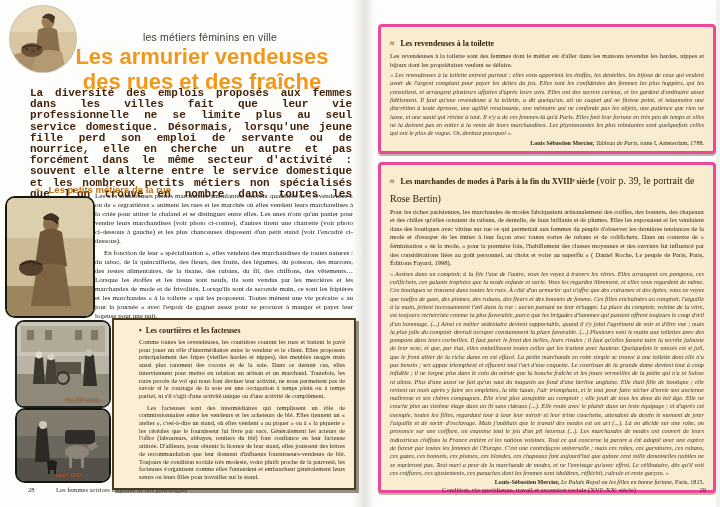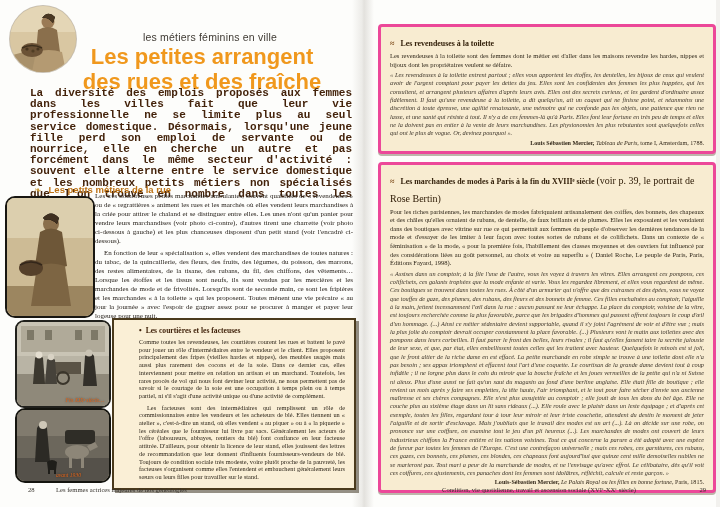--- a/index.html
+++ b/index.html
@@ -85,21 +85,21 @@
         <path d="M12 42 q10 -5 20 0" stroke="#3c2f1d" stroke-width="1.4" fill="none"></path>
         <circle cx="17" cy="43" r="1.6" fill="#46351f"></circle>
         <circle cx="23" cy="45" r="1.6" fill="#503d24"></circle>
         <circle cx="28" cy="43" r="1.6" fill="#46351f"></circle>
       </svg>
     </div>
 
     <div class="kicker">les métiers féminins en ville</div>
 
     <div class="title">
-      <div>Les petites arrangent</div>
+      <div>Les armurier vendeuses</div>
       <div>des rues et des fraîche</div>
     </div>
 
     <div class="intro">La diversité des emplois proposés aux femmes dans les villes fait que leur vie professionnelle ne se limite plus au seul service domestique. Désormais, lorsqu'une jeune fille perd son emploi de servante ou de nourrice, elle en cherche un autre et pas forcément dans le même secteur d'activité : souvent elle alterne entre le service domestique et les nombreux petits métiers non spécialisés que l'on trouve en nombre dans toutes les villes.</div>
 
     <div class="section-header">
       <span class="orn">❧</span><span class="st">Les petits métiers de la rue</span>
     </div>
 
     <div class="photo photo-side">

